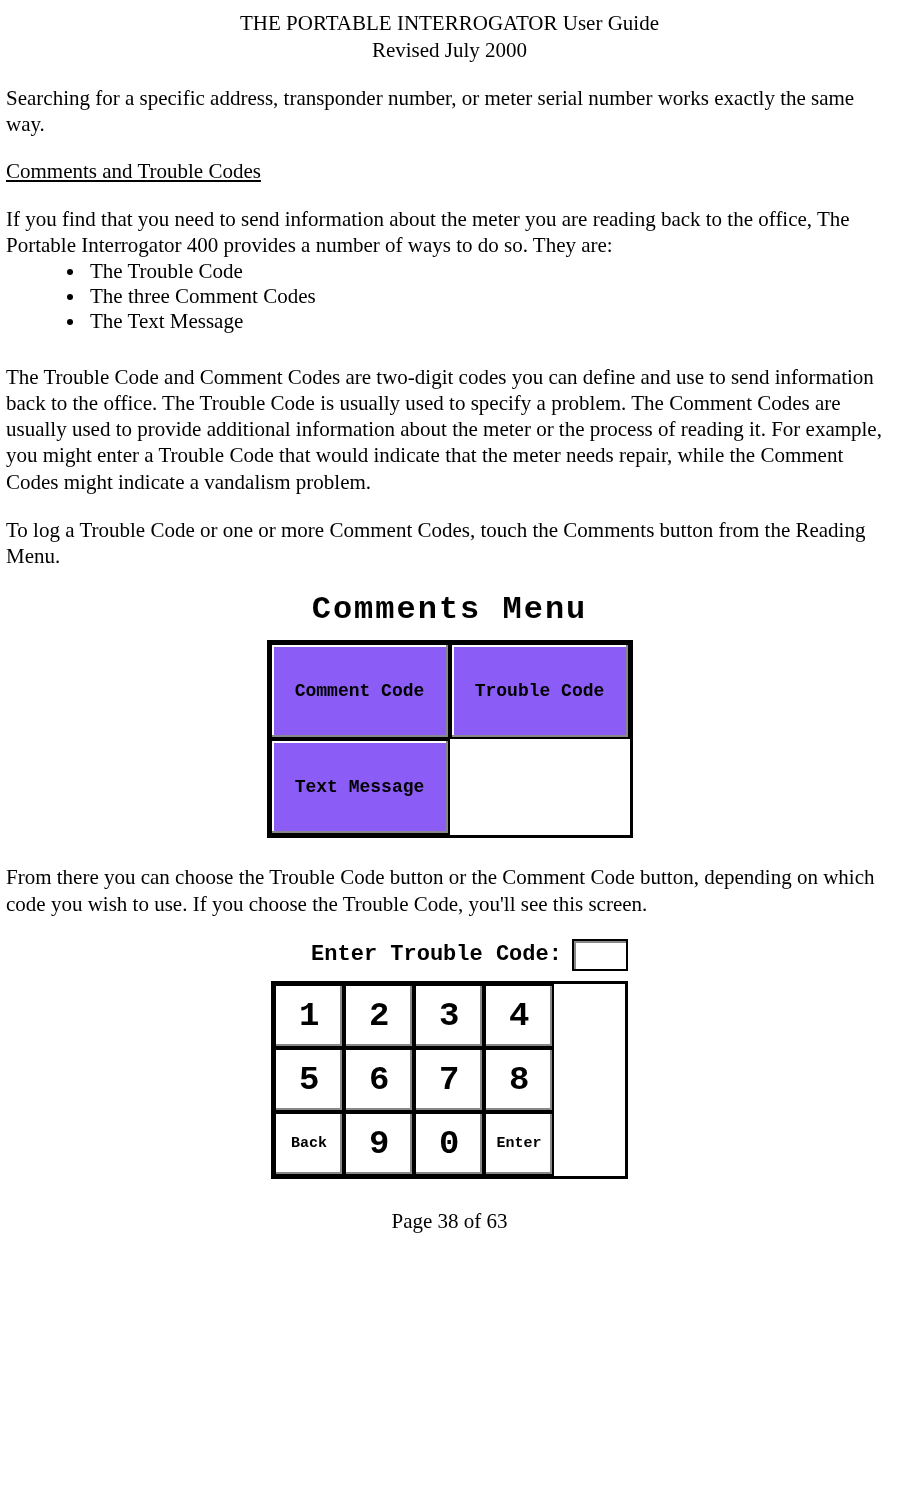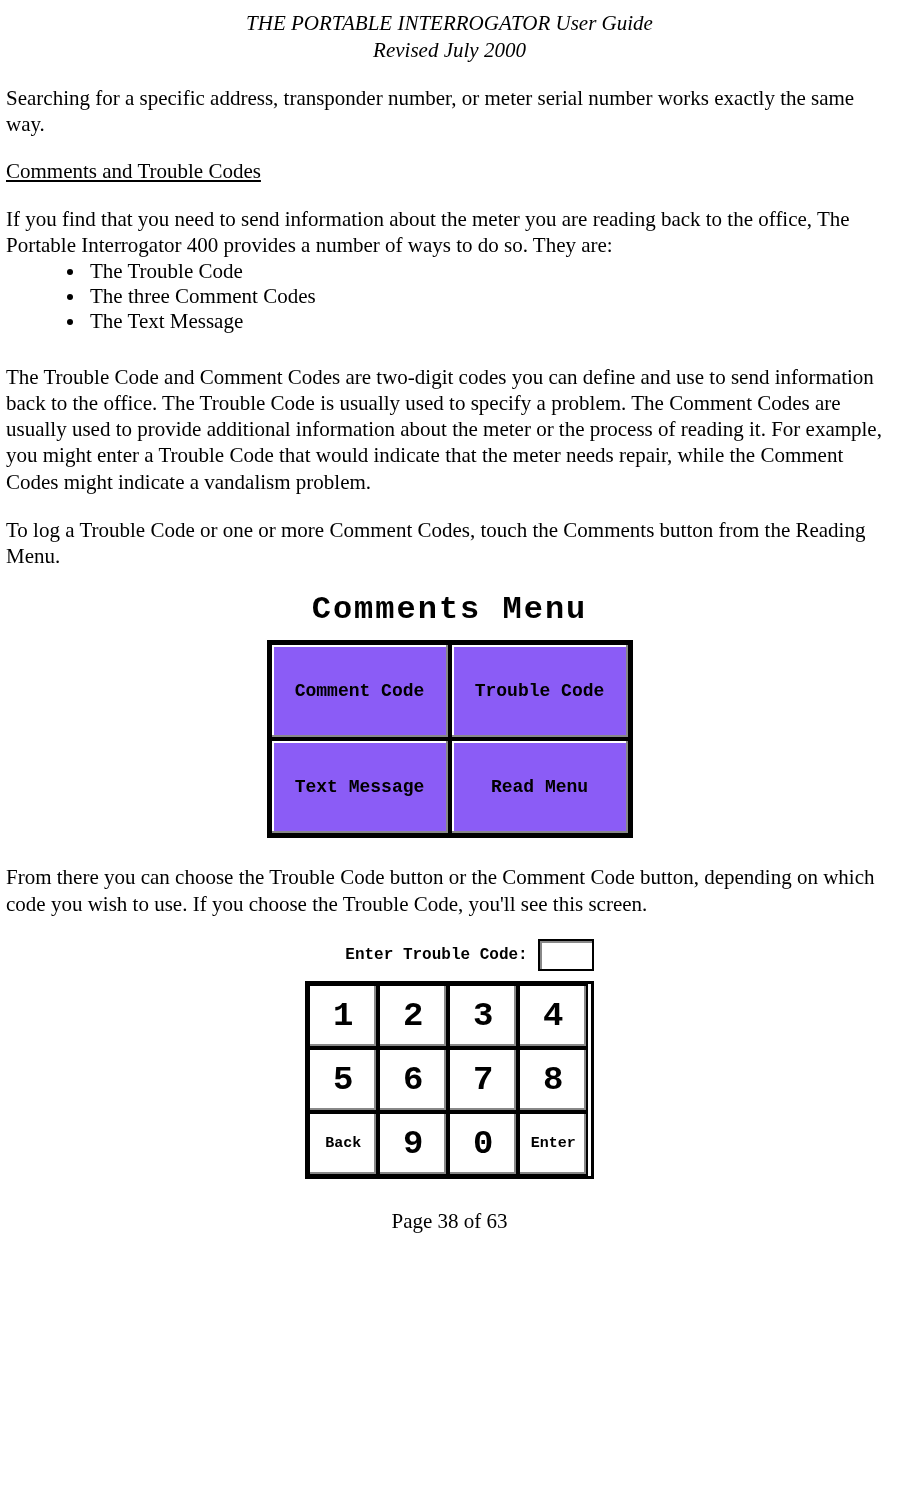--- a/index.html
+++ b/index.html
@@ -8,21 +8,20 @@
     color: #000;
     background: #fff;
     margin: 0;
     padding: 10px 6px 20px 6px;
     width: 899px;
     box-sizing: border-box;
   }
   .header {
     text-align: center;
     margin-bottom: 20px;
-    font-style: italic;
   }
   .header-line {
     line-height: 1.3;
   }
   .para {
     margin: 0 0 22px 0;
     line-height: 1.25;
   }
   .section-title {
     text-decoration: underline;
@@ -76,21 +75,21 @@
     cursor: pointer;
   }
   
   .trouble-wrap {
     display: inline-block;
     text-align: left;
   }
   .trouble-top {
     font-family: "Courier New", monospace;
     font-weight: bold;
-    font-size: 16px;
+    font-size: 22px;
     margin-bottom: 10px;
     display: flex;
     align-items: center;
     justify-content: flex-start;
     gap: 10px;
     margin-left: 40px;
   }
   .trouble-input {
     border: 2px solid #000;
     width: 52px;
@@ -148,21 +147,20 @@
 
 <p class="para">To log a Trouble Code or one or more Comment Codes, touch the Comments button from the Reading Menu.</p>
 
 <div class="figure">
   <div class="comments-menu">
     <div class="menu-title">Comments Menu</div>
     <div class="menu-grid">
       <div class="cell">Comment Code</div>
       <div class="cell">Trouble Code</div>
       <div class="cell">Text Message</div>
-      <div class="cell">Read Menu</div>
     </div>
   </div>
 </div>
 
 <p class="para">From there you can choose the Trouble Code button or the Comment Code button, depending on which code you wish to use.  If you choose the Trouble Code, you'll see this screen.</p>
 
 <div class="figure">
   <div class="trouble-wrap">
     <div class="trouble-top">
       <span>Enter Trouble Code:</span>

